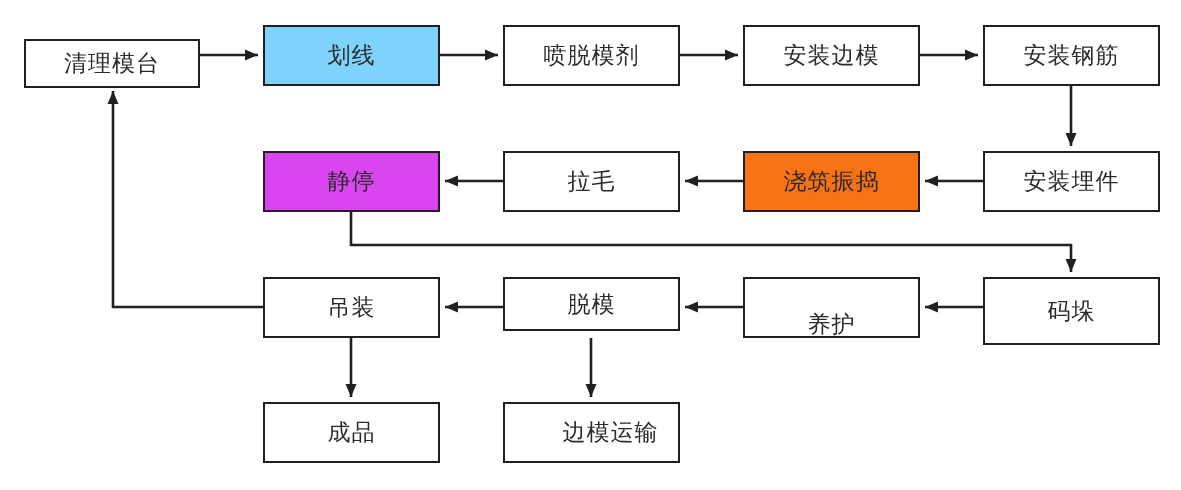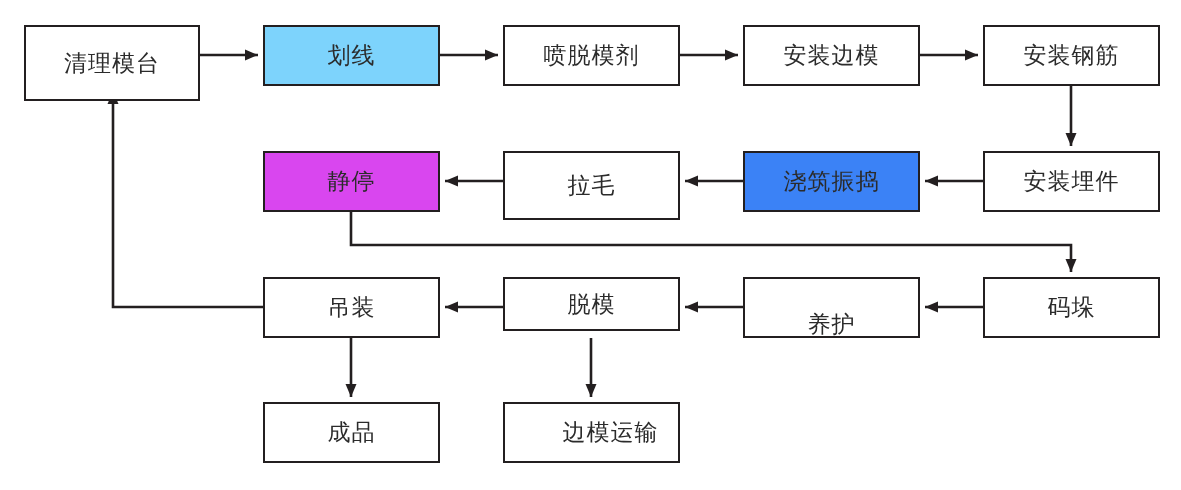--- a/index.html
+++ b/index.html
@@ -101,48 +101,48 @@
       <g>
         <polyline points="351,338 351,397" fill="none" stroke="#231f20" stroke-width="2.6" stroke-linejoin="miter"></polyline>
         <polygon points="351,397 345.5,384 356.5,384" fill="#231f20"></polygon>
       </g>
       <g>
         <polyline points="591,338 591,397" fill="none" stroke="#231f20" stroke-width="2.6" stroke-linejoin="miter"></polyline>
         <polygon points="591,397 585.5,384 596.5,384" fill="#231f20"></polygon>
       </g>
     </svg>
   <div id="nodes">
-      <div class="node" style="left: 24px; top: 25px; width: 176px; height: 76px; border-color: rgb(35, 31, 32); background: rgb(255, 255, 255); color: rgb(43, 43, 43);">
+      <div class="node" style="left: 24px; top: 39px; width: 176px; height: 49px; border-color: rgb(35, 31, 32); background: rgb(255, 255, 255); color: rgb(43, 43, 43);">
         <span class="node-label">清理模台</span>
       </div>
       <div class="node" style="left: 263px; top: 25px; width: 177px; height: 61px; border-color: rgb(35, 31, 32); background: #7dd3fc; color: rgb(43, 43, 43);">
         <span class="node-label">划线</span>
       </div>
       <div class="node" style="left: 503px; top: 25px; width: 177px; height: 61px; border-color: rgb(35, 31, 32); background: rgb(255, 255, 255); color: rgb(43, 43, 43);">
         <span class="node-label">喷脱模剂</span>
       </div>
       <div class="node" style="left: 743px; top: 25px; width: 177px; height: 61px; border-color: rgb(35, 31, 32); background: rgb(255, 255, 255); color: rgb(43, 43, 43);">
         <span class="node-label">安装边模</span>
       </div>
       <div class="node" style="left: 983px; top: 25px; width: 177px; height: 61px; border-color: rgb(35, 31, 32); background: rgb(255, 255, 255); color: rgb(43, 43, 43);">
         <span class="node-label">安装钢筋</span>
       </div>
       <div class="node" style="left: 983px; top: 151px; width: 177px; height: 61px; border-color: rgb(35, 31, 32); background: rgb(255, 255, 255); color: rgb(43, 43, 43);">
         <span class="node-label">安装埋件</span>
       </div>
-      <div class="node" style="left: 743px; top: 151px; width: 177px; height: 61px; border-color: rgb(35, 31, 32); background: #3b82f6; color: rgb(43, 43, 43); align-items: center;">
+      <div class="node" style="left: 743px; top: 151px; width: 177px; height: 61px; border-color: rgb(35, 31, 32); background: #f97316; color: rgb(43, 43, 43); align-items: center;">
         <span class="node-label">浇筑振捣</span>
       </div>
-      <div class="node" style="left: 503px; top: 151px; width: 177px; height: 69px; border-color: rgb(35, 31, 32); background: rgb(255, 255, 255); color: rgb(43, 43, 43);">
+      <div class="node" style="left: 503px; top: 151px; width: 177px; height: 61px; border-color: rgb(35, 31, 32); background: rgb(255, 255, 255); color: rgb(43, 43, 43);">
         <span class="node-label">拉毛</span>
       </div>
       <div class="node" style="left: 263px; top: 151px; width: 177px; height: 61px; border-color: rgb(35, 31, 32); background: #d946ef; color: rgb(43, 43, 43);">
         <span class="node-label">静停</span>
       </div>
-      <div class="node" style="left: 983px; top: 277px; width: 177px; height: 61px; border-color: rgb(35, 31, 32); background: rgb(255, 255, 255); color: rgb(43, 43, 43);">
+      <div class="node" style="left: 983px; top: 277px; width: 177px; height: 68px; border-color: rgb(35, 31, 32); background: rgb(255, 255, 255); color: rgb(43, 43, 43);">
         <span class="node-label">码垛</span>
       </div>
       <div class="node" style="left: 743px; top: 277px; width: 177px; height: 61px; border-color: rgb(35, 31, 32); background: rgb(255, 255, 255); color: rgb(43, 43, 43); align-items: flex-end;">
         <span class="node-label">养护</span>
       </div>
       <div class="node" style="left: 503px; top: 277px; width: 177px; height: 54px; border-color: rgb(35, 31, 32); background: rgb(255, 255, 255); color: rgb(43, 43, 43);">
         <span class="node-label">脱模</span>
       </div>
       <div class="node" style="left: 263px; top: 277px; width: 177px; height: 61px; border-color: rgb(35, 31, 32); background: rgb(255, 255, 255); color: rgb(43, 43, 43);">
         <span class="node-label">吊装</span>

